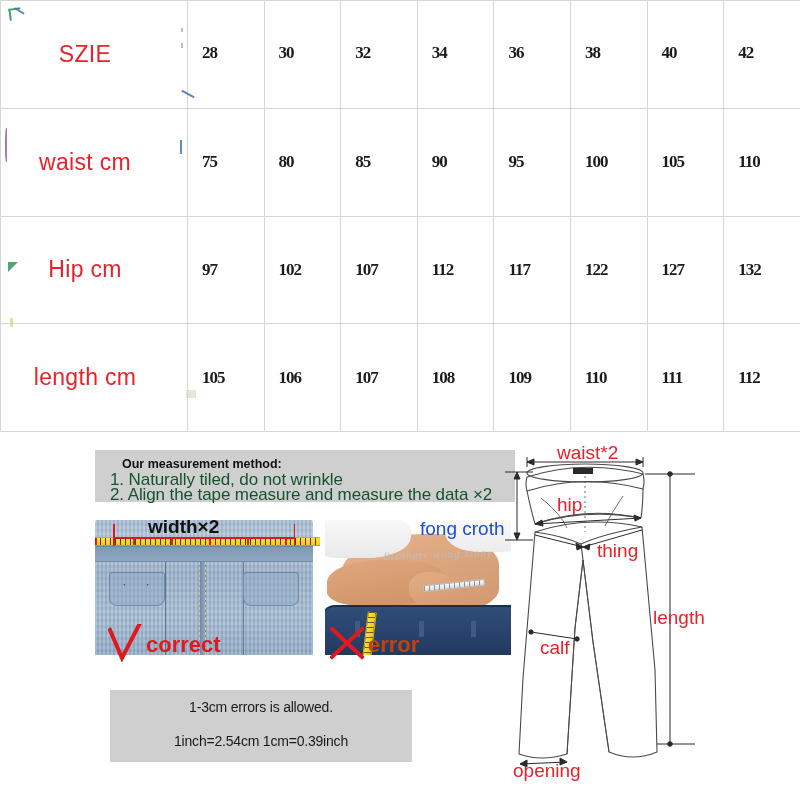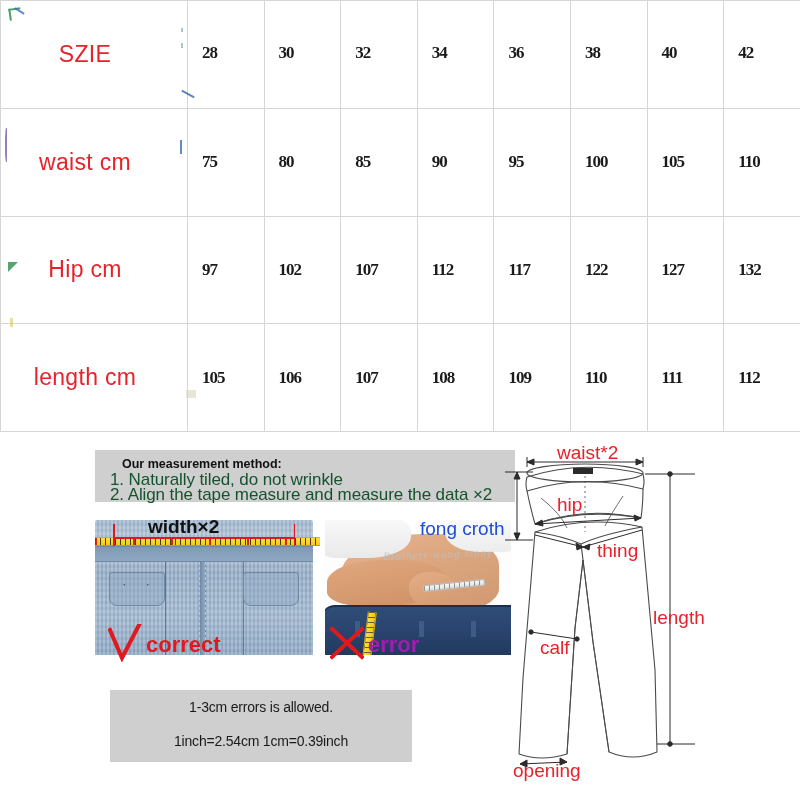--- a/index.html
+++ b/index.html
@@ -154,21 +154,21 @@
   .yellow-tape-v { position: absolute; left: 40px; top: 92px; width: 9px; height: 46px;
     background: linear-gradient(90deg,#ffe23a,#efc317); transform: rotate(7deg);
     border-left:1px solid #d8ae12; border-right:1px solid #d8ae12; }
   .yellow-tape-v .t { position: absolute; inset:0;
     background: repeating-linear-gradient(0deg,#333 0 1px,transparent 1px 5px); opacity:.75; }
   #watermark { position: absolute; left: 58px; top: 28px; font-size: 11px; color: #b9c3cb;
     font-family: "Liberation Serif", serif; font-style: italic; letter-spacing: 1px; opacity:.85;
     transform: rotate(-2deg); white-space: nowrap; }
 
   #x-mark { position: absolute; left: 330px; top: 194px; width: 34px; height: 34px; }
-  #error-label { position: absolute; left: 368px; top: 200px; font-size: 22px; font-weight: bold; color: #a21caf; }
+  #error-label { position: absolute; left: 368px; top: 200px; font-size: 22px; font-weight: bold; color: #c2410c; }
 
   
   #note-box { left: 110px; top: 258px; width: 302px; height: 72px; }
   .note-line { text-align: center; color: #1a1a1a; font-size: 14px; line-height: 34px; letter-spacing: -.2px; }
 
   
   #pants-diagram { position: absolute; left: 505px; top: 0px; width: 295px; height: 368px; }
   #pants-diagram svg { display: block; }
   .pd-label { position: absolute; color: #e8222a; font-size: 19px; font-weight: normal;
     font-family: "Liberation Sans", sans-serif; white-space: nowrap; }

